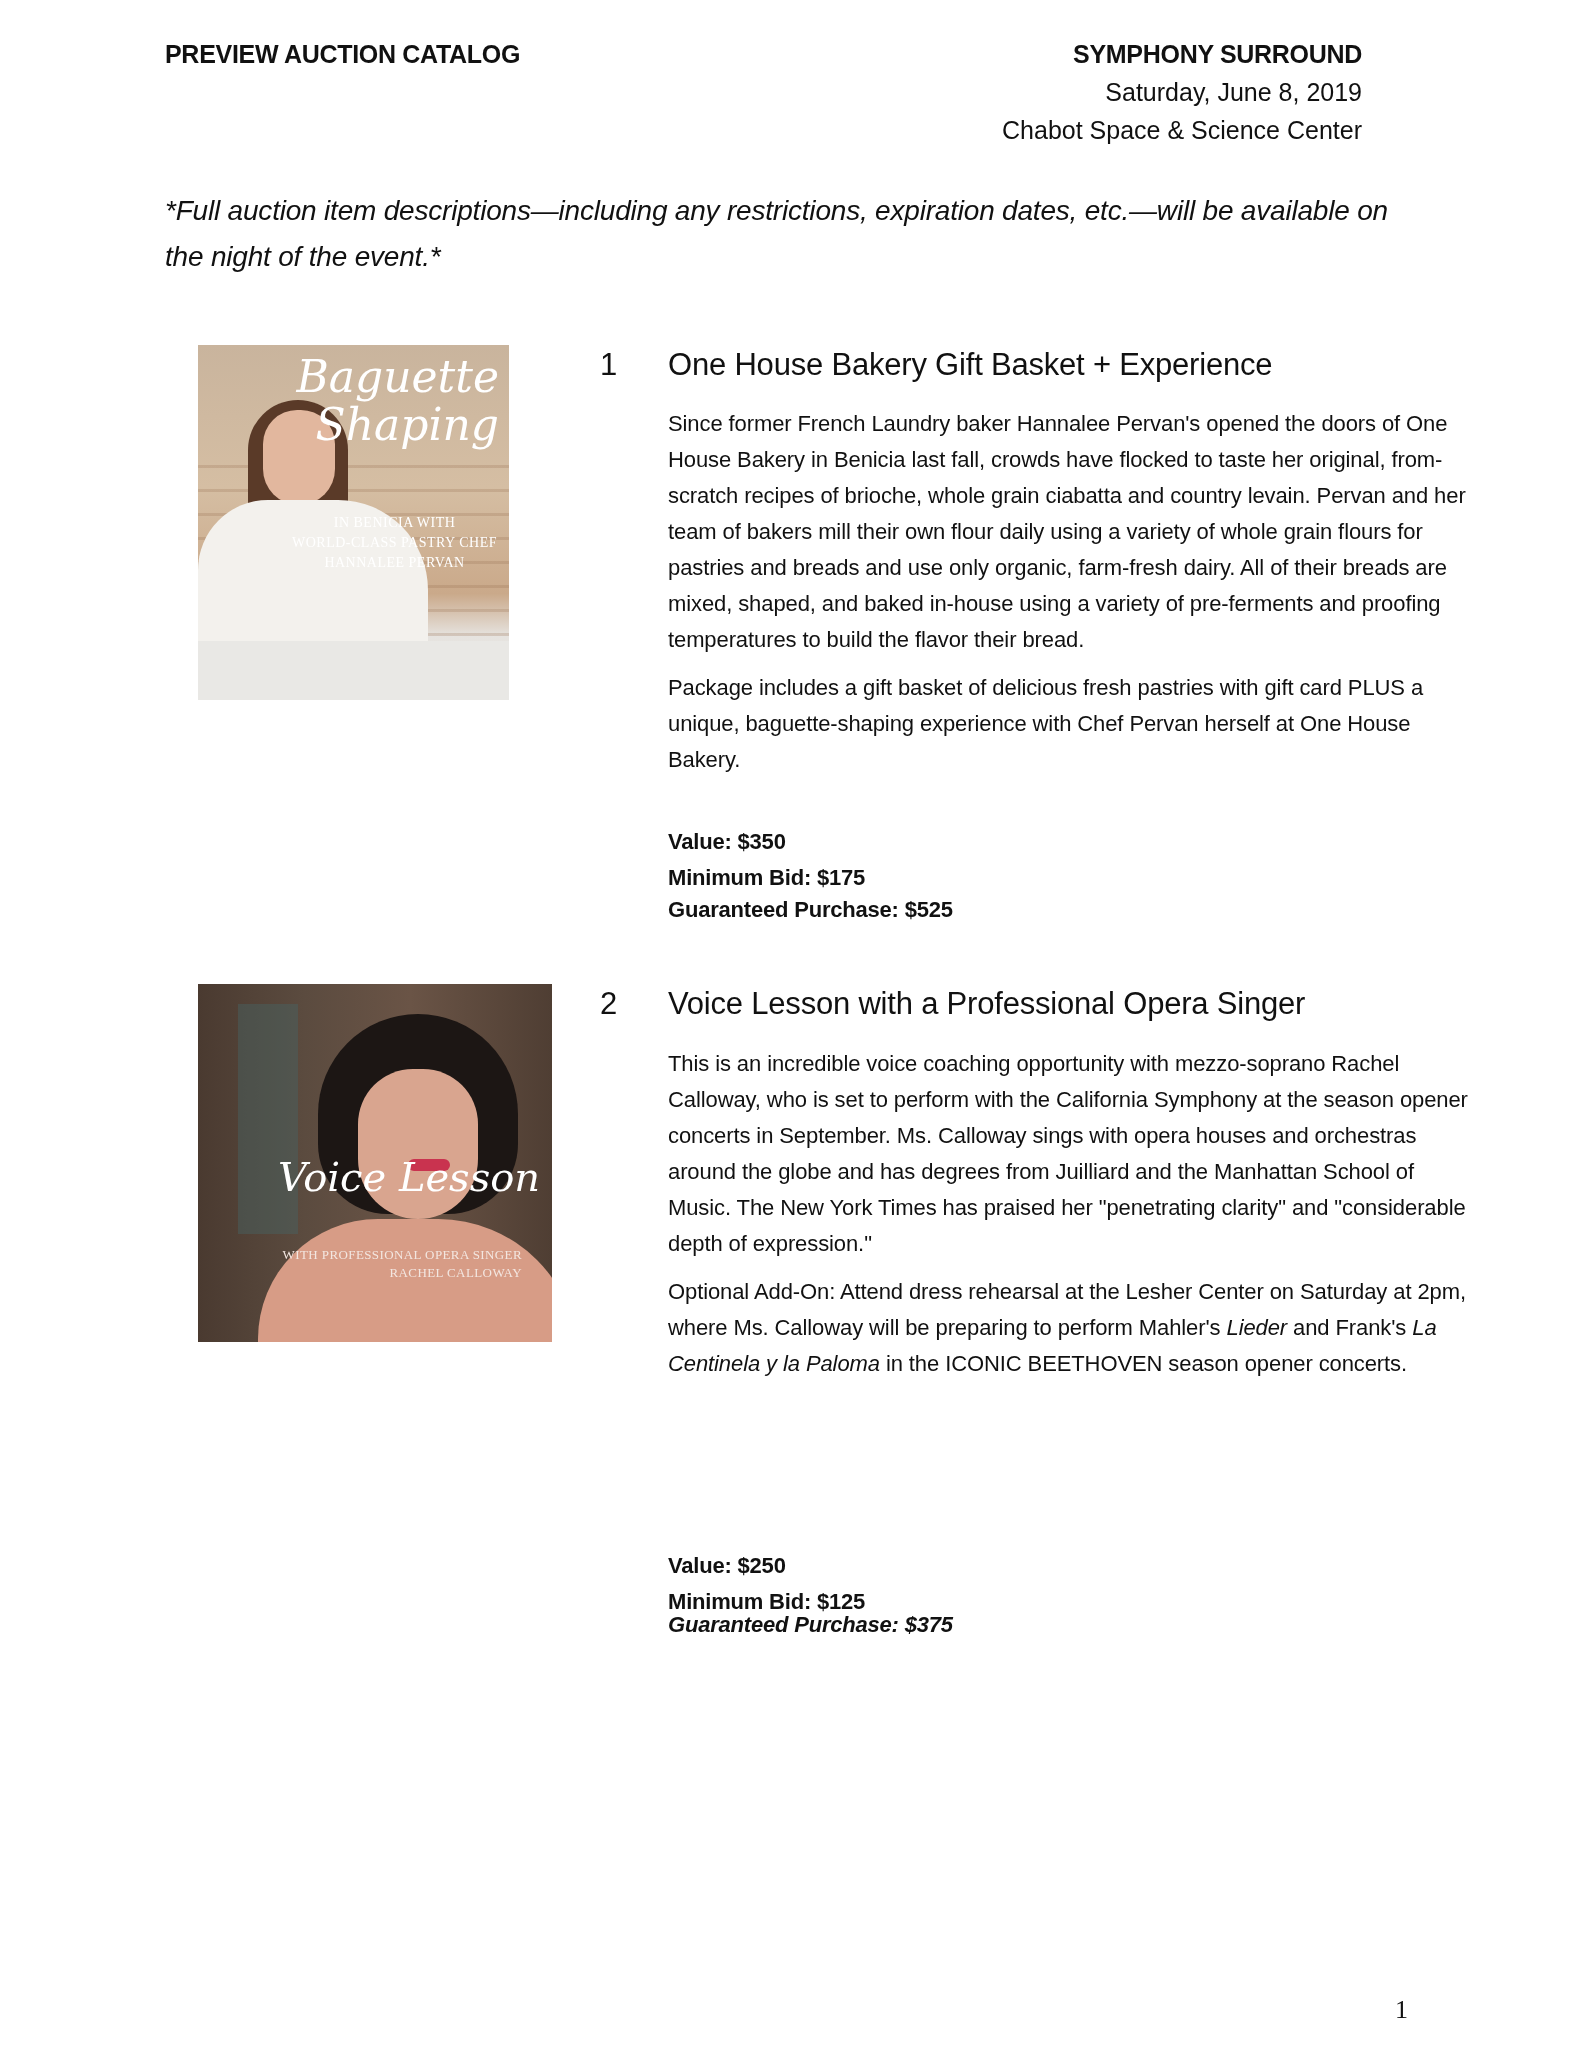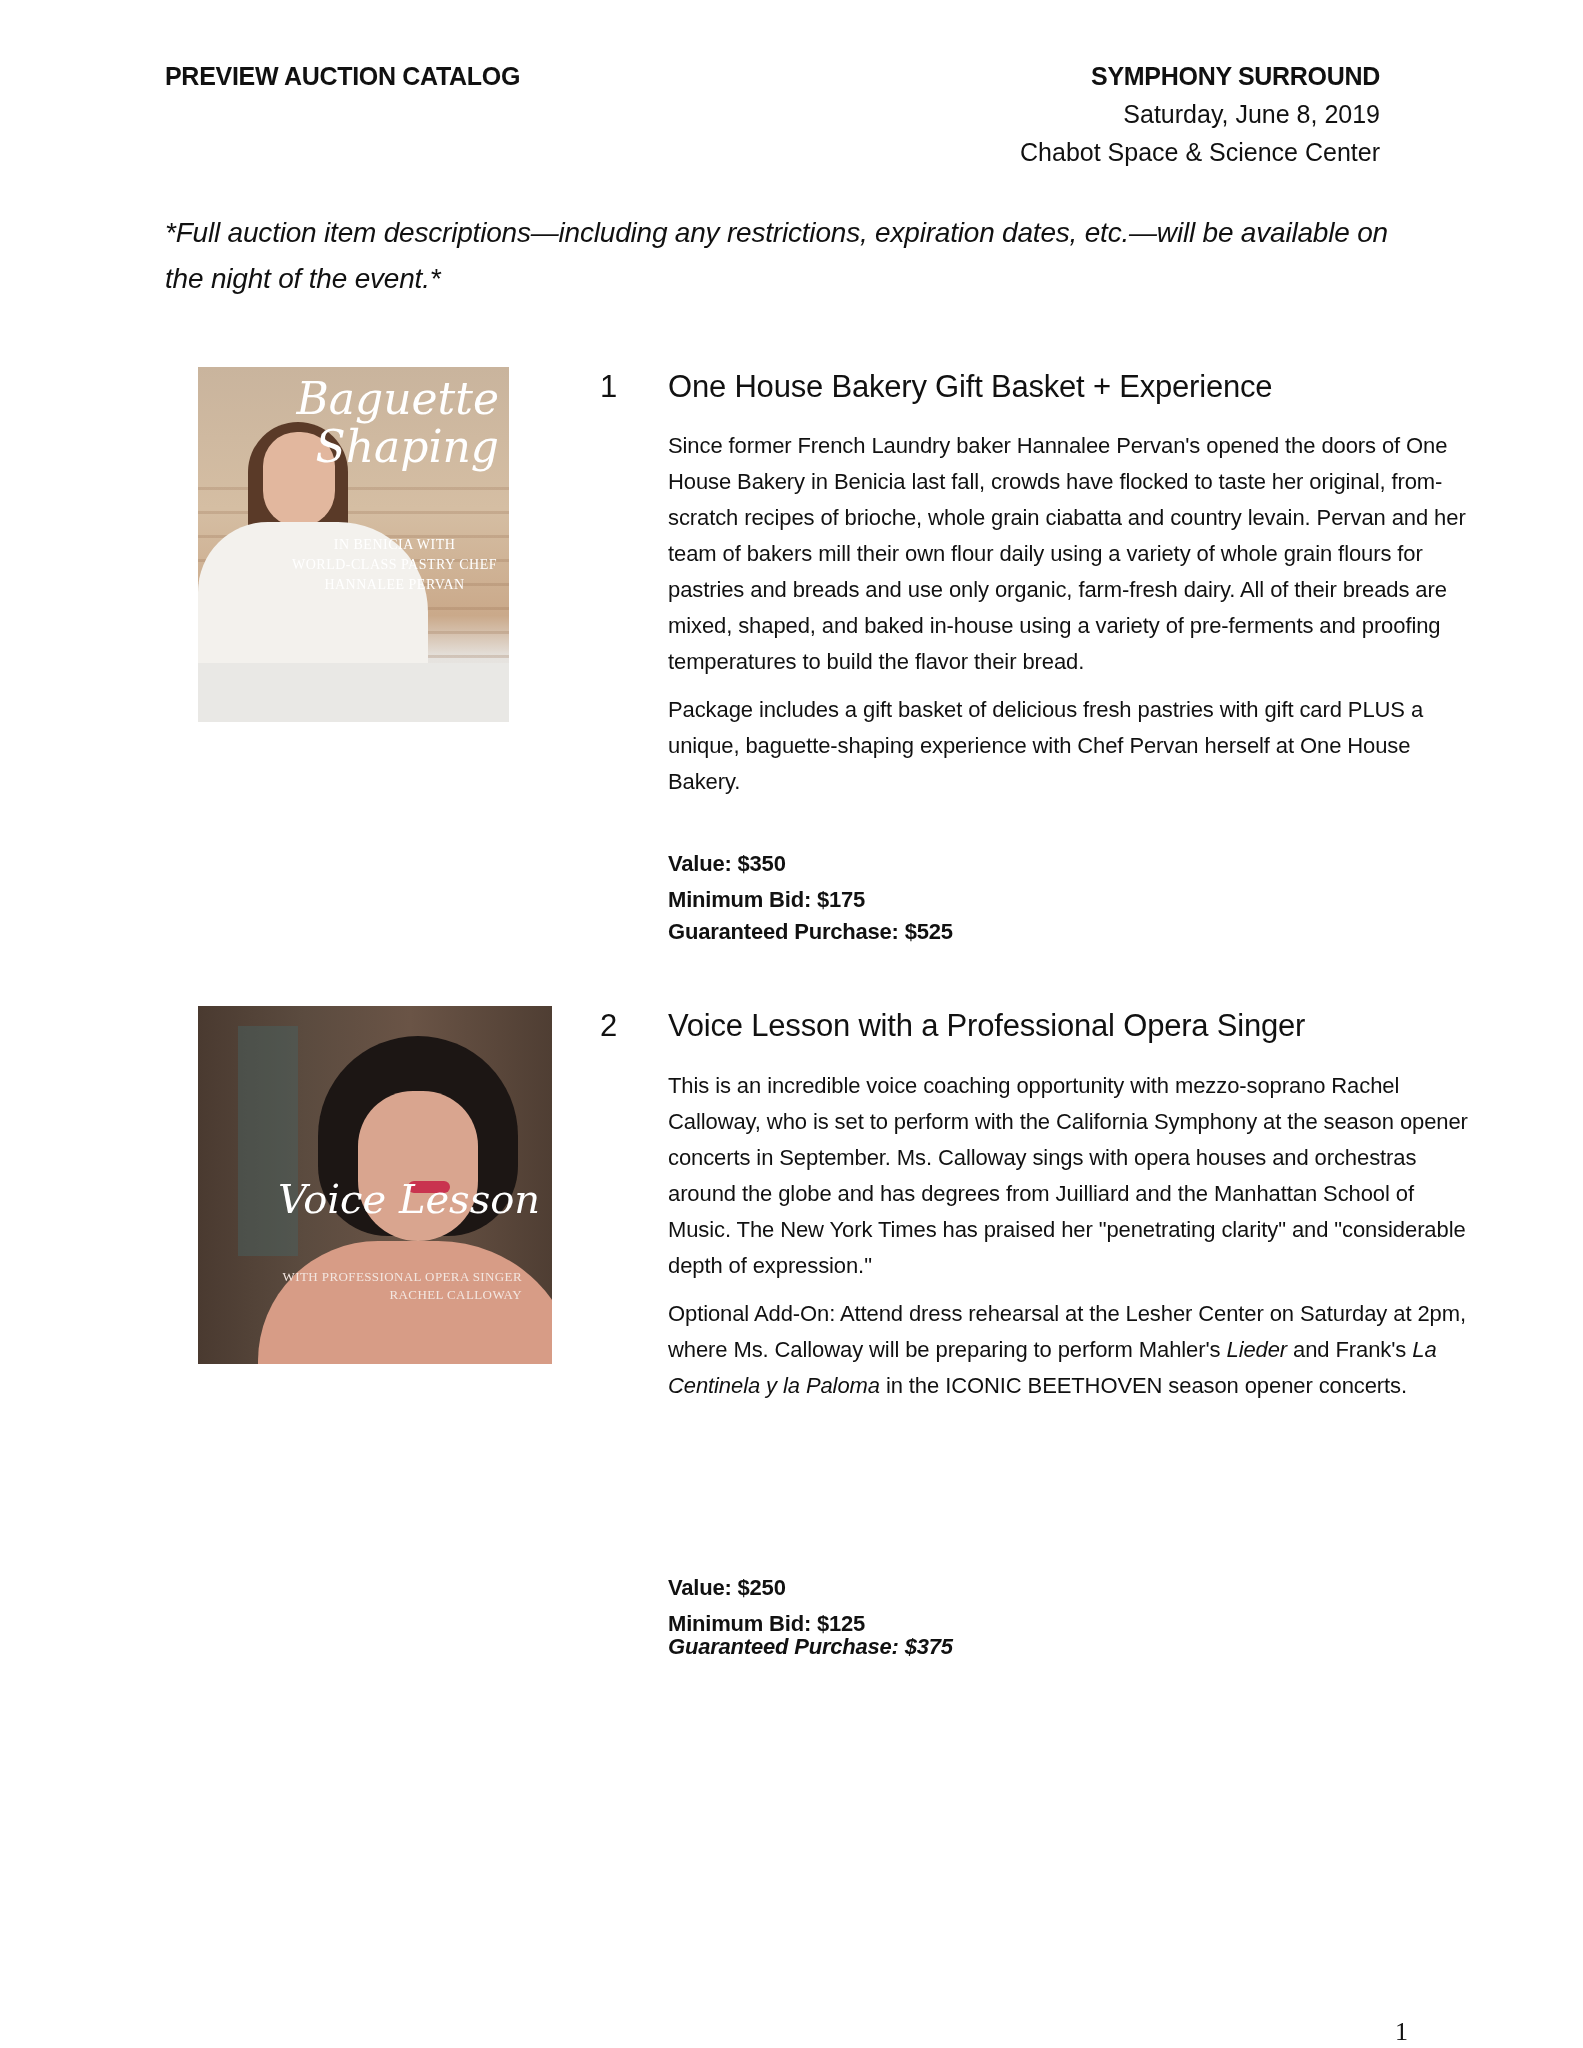--- a/index.html
+++ b/index.html
@@ -1,20 +1,20 @@
 <!DOCTYPE html>
 <html><head>
 <meta charset="utf-8">
 <style>
   html, body { margin:0; padding:0; background:#ffffff; }
   body { width:1583px; height:2048px; position:relative; overflow:hidden;
          font-family:"Liberation Sans", sans-serif; color:#111; }
-  .abs { position:absolute;margin-top:22px; }
+  .abs { position:absolute; }
   .hdr-left { left:165px; top:40px; font-weight:bold; font-size:25px; letter-spacing:-0.3px; }
-  .hdr-right { right:203px; text-align:center; font-size:25px; }
+  .hdr-right { right:221px; text-align:center; font-size:25px; }
   .hdr-right.b { top:40px; font-weight:bold; letter-spacing:-0.3px; }
   .hdr-right.d { top:78px; }
   .hdr-right.v { top:116px; }
   .note { left:165px; top:188px; width:1240px; font-style:italic; font-size:28px; line-height:46px; letter-spacing:-0.2px; }
 
   .photo { left:198px; width:311px; height:355px; overflow:hidden; }
   .num { left:600px; font-size:31px; }
   .title { left:668px; font-size:31px; letter-spacing:-0.2px; }
   .body { left:668px; width:800px; font-size:22px; line-height:36px; letter-spacing:-0.1px; }
   .body p { margin:0 0 12px 0; }

